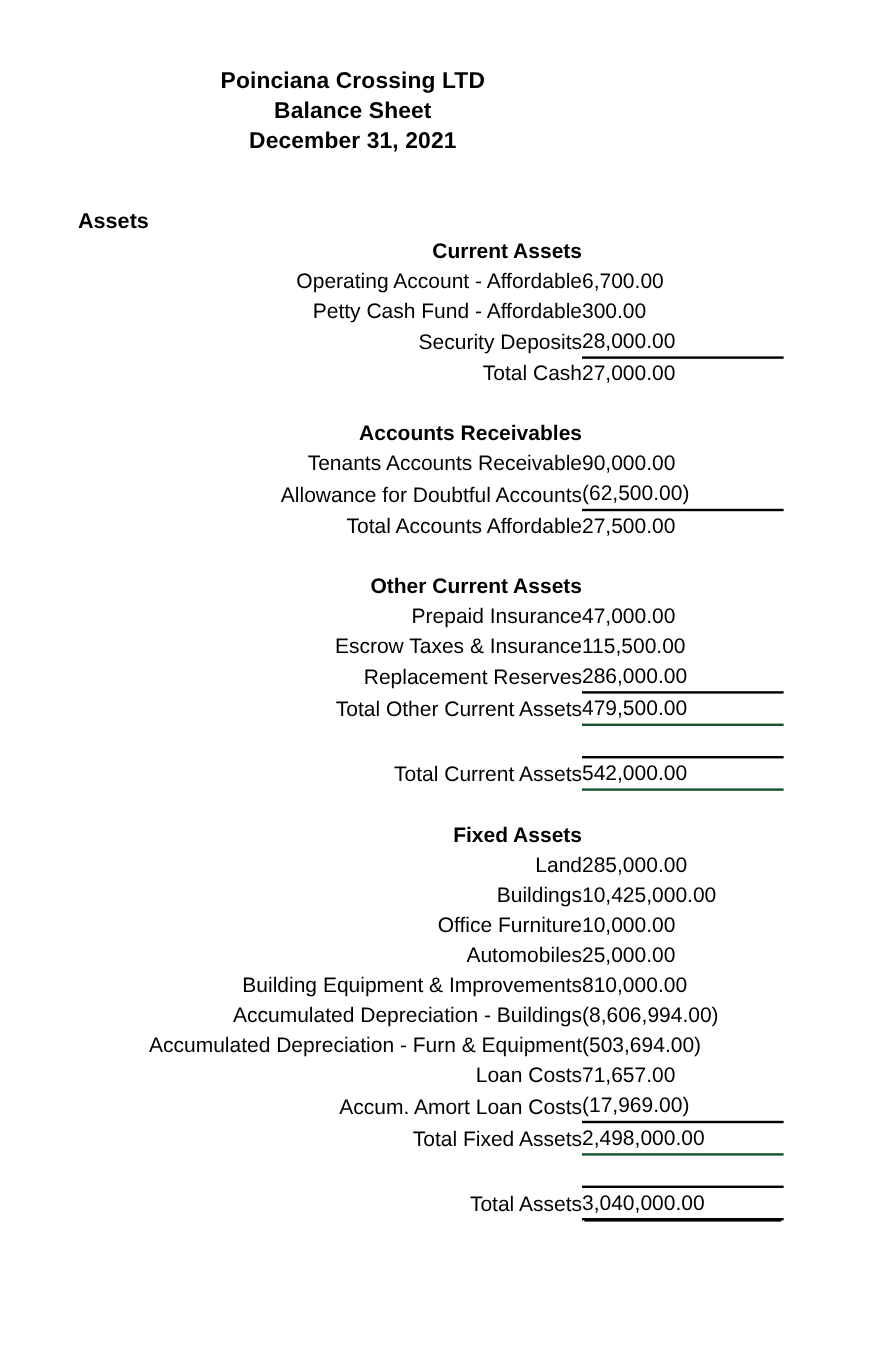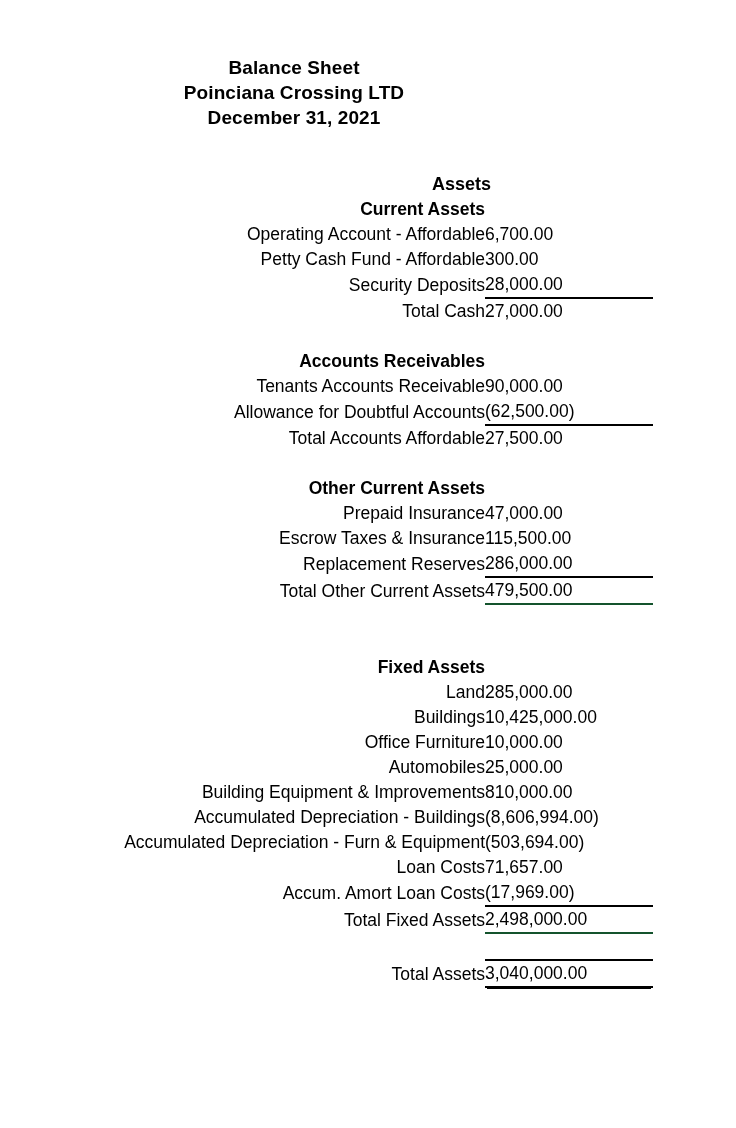--- a/index.html
+++ b/index.html
@@ -36,21 +36,21 @@
     letter-spacing: 0.1px;
   }
 
   
   .statement {
     margin-top: 42px;
     padding: 0 65px 0 65px;
   }
 
   .section-title {
-    text-align: right;
+    text-align: left;
     font-size: 18px;
     font-weight: bold;
     line-height: 25px;
     width: 426px;  
     margin-bottom: 0;
   }
 
   table.ledger {
     width: 588px;
     border-collapse: collapse;
@@ -102,22 +102,22 @@
   tr.wide-rule td.amount {
     padding-right: 0;
   }
 </style>
 </head>
 <body>
 
 <div class="page">
 
   <div class="title-block">
+    <div class="title-line">Poinciana Crossing LTD</div>
     <div class="title-line">Balance Sheet</div>
-    <div class="title-line">Poinciana Crossing LTD</div>
     <div class="title-line">December 31, 2021</div>
   </div>
 
   <div class="statement">
 
     <div class="section-title">Assets</div>
 
     <table class="ledger">
       <tbody>
 
@@ -188,20 +188,24 @@
         <tr class="rule-above rule-below">
           <td class="label">Total Other Current Assets</td>
           <td class="amount">479,500.00</td>
         </tr>
 
         <tr class="spacer">
             <td class="label">&nbsp;</td>
             <td class="amount"></td>
           </tr>
 
+        <tr class="rule-above rule-below">
+          <td class="label">Total Current Assets</td>
+          <td class="amount">542,000.00</td>
+        </tr>
 
         <tr class="spacer">
             <td class="label">&nbsp;</td>
             <td class="amount"></td>
           </tr>
 
         <tr class="group-head">
           <td class="label">Fixed Assets</td>
           <td class="amount"></td>
         </tr>

